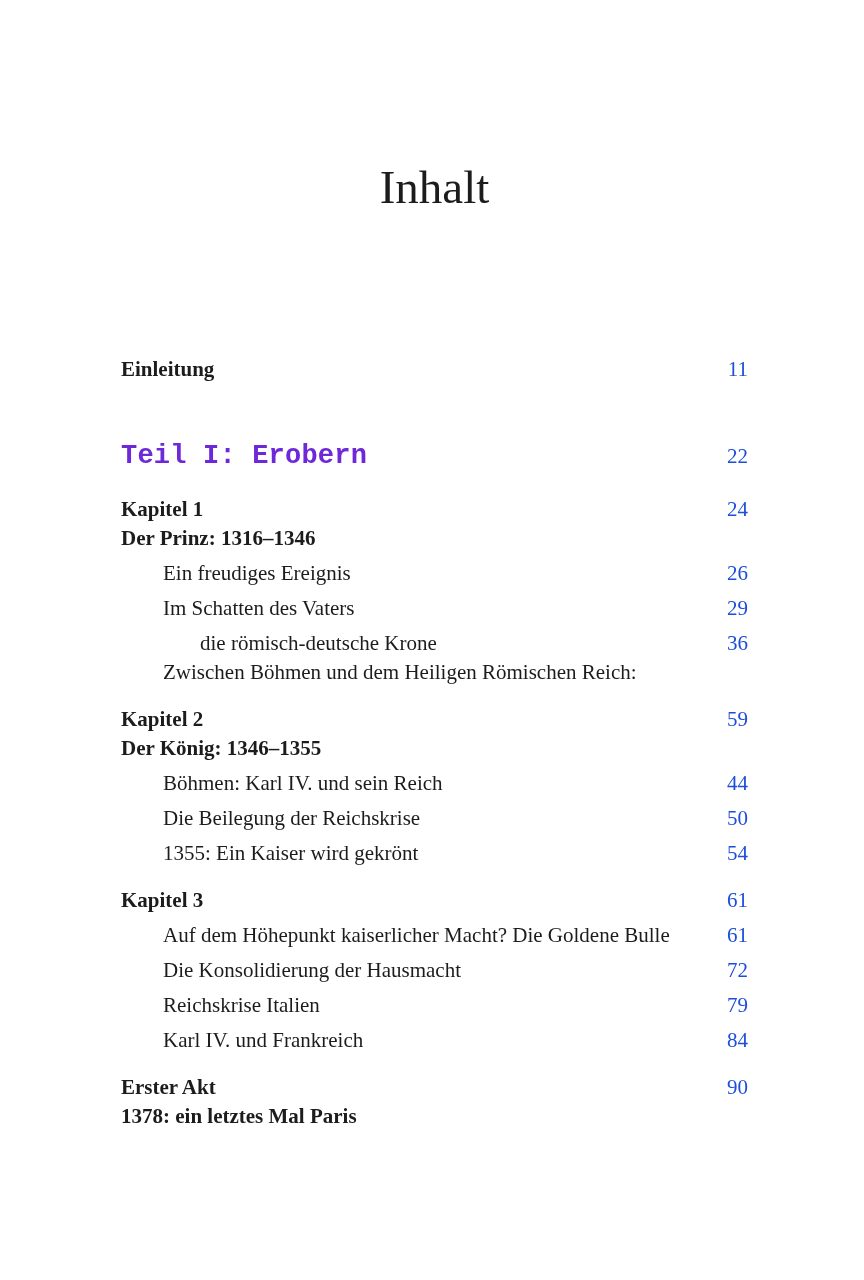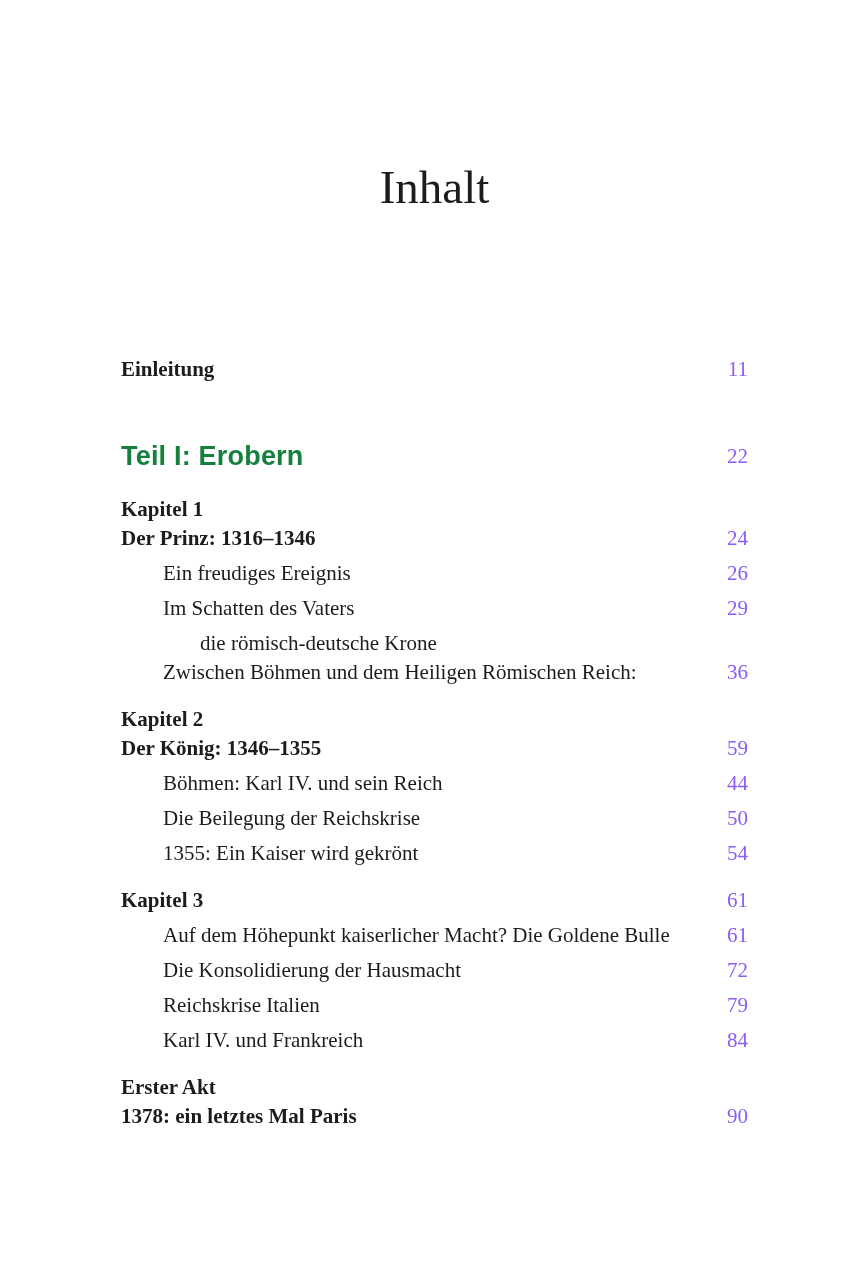--- a/index.html
+++ b/index.html
@@ -27,53 +27,53 @@
     line-height: 1.05;
     font-weight: 400;
     color: #1c1c1c;
   }
   .toc {
     margin-top: 143px;
   }
   .row {
     display: flex;
     justify-content: space-between;
-    align-items: flex-end;
+    align-items: flex-start;
   }
   .row .lines {
     flex: 1 1 auto;
     min-width: 0;
   }
   .row .line {
     display: block;
     font-size: 21px;
     line-height: 29px;
   }
   .row .pagenum {
     flex: 0 0 auto;
     font-size: 21px;
     line-height: 29px;
     font-weight: 400;
-    color: #8b5cf6;
+    color: #1d4ed8;
     padding-left: 12px;
   }
   
   .row.chapter .line {
     font-weight: 700;
   }
   
   .row.part {
     margin-top: 56px;
   }
   .row.part .line {
-    font-family: Liberation Sans, sans-serif;
+    font-family: Liberation Mono, monospace;
     font-weight: 700;
     font-size: 27px;
     line-height: 33px;
-    color: #15803d;
+    color: #6d28d9;
     letter-spacing: 0.2px;
   }
   .row.part .pagenum {
     line-height: 33px;
   }
   
   .row.chapter + .row.part { margin-top: 56px; }
   .row.part + .row.chapter { margin-top: 22px; }
   .row.sub + .row.chapter,
   .row.sub2 + .row.chapter { margin-top: 18px; }

